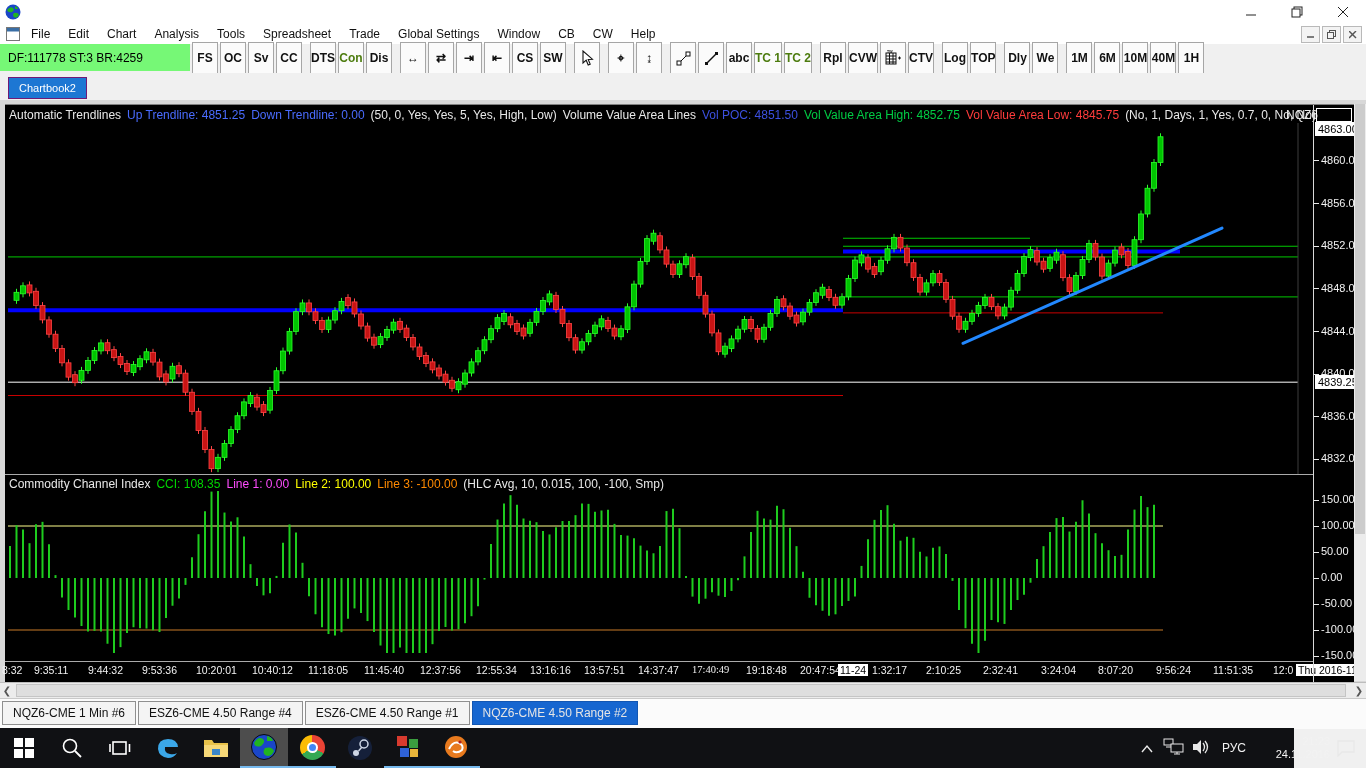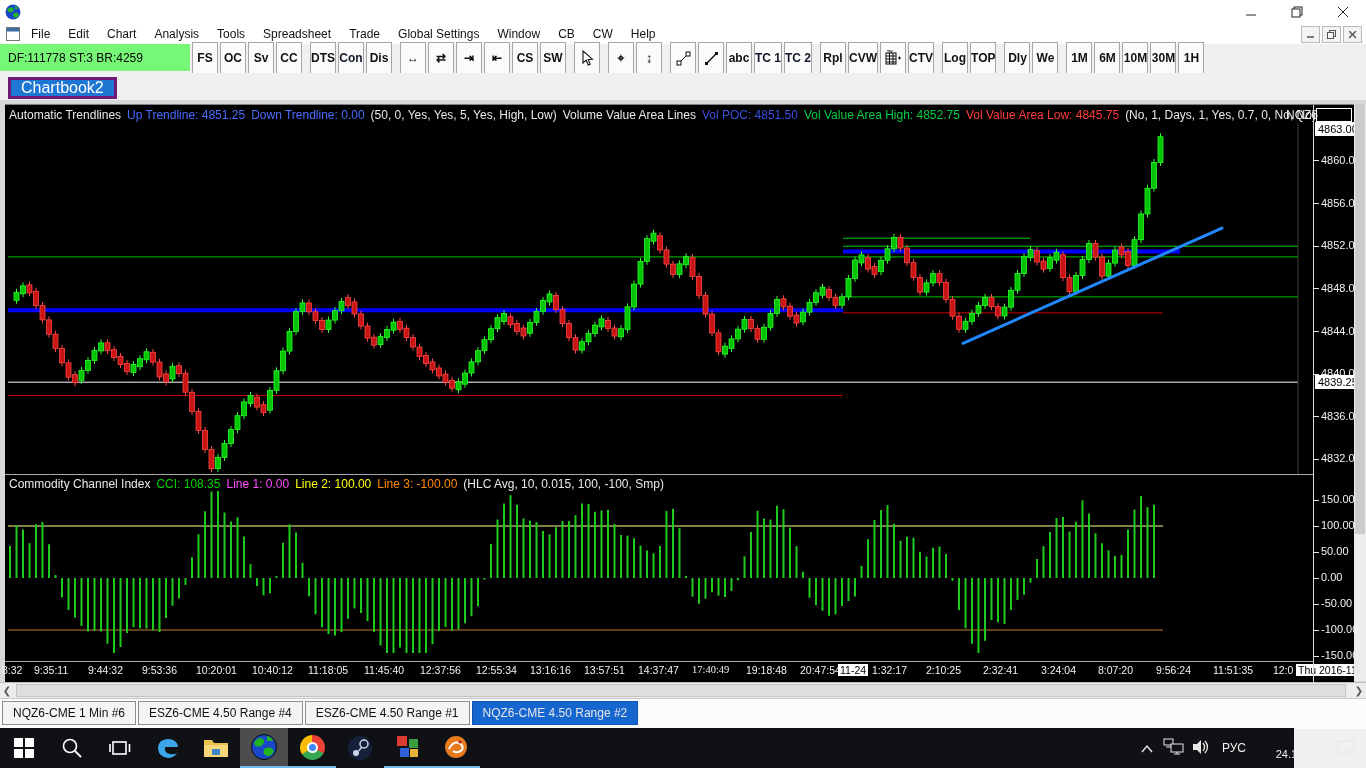--- a/index.html
+++ b/index.html
@@ -17,26 +17,26 @@
   .mdibtn{width:17px;height:15px;background:#f3f3f3;border:1px solid #b9b9b9;margin-left:2px;
     display:flex;align-items:center;justify-content:center;color:#555;font-size:9px;}
   
   #toolbar{left:0;top:44px;width:1366px;height:29px;background:#f0f0f0;border-bottom:1px solid #dcdcdc;}
   #status-box{left:0px;top:0px;width:190px;height:27px;background:#76f876;color:#000;
     font-size:12px;display:flex;align-items:center;padding-left:8px;box-sizing:border-box;}
   #toolbar-buttons{left:192px;top:1px;display:flex;align-items:center;height:26px;}
   .tbtn{min-width:26px;height:32px;background:#fbfbfb;border:1px solid #a6a6a6;margin-right:2px;
     font-size:12px;font-weight:600;color:#111;display:flex;align-items:center;justify-content:center;
     padding:0 0;box-sizing:border-box;}
-  .tbtn.disabled{color:#0f172a;text-align:center;}
+  .tbtn.disabled{color:#4d7c0f;text-align:center;}
   .tbtn.gap{margin-right:8px;}
   
   #cbrow{left:0;top:73px;width:1366px;height:27px;background:#f0f0f0;border-bottom:1px solid #9a9a9a;}
-  #chartbook-tab{left:8px;top:4px;height:22px;background:#1d77d3;color:#fff;font-size:16px;
-    display:flex;align-items:center;padding:0 10px;border:3px solid #701a75;box-sizing:border-box;}
+  #chartbook-tab{left:8px;top:4px;height:22px;background:#1d77d3;color:#fff;font-size:11px;
+    display:flex;align-items:center;padding:0 10px;border:1px solid #701a75;box-sizing:border-box;}
   
   #chart-window{left:0;top:100px;width:1366px;height:598px;background:#d8d8d8;}
   #plot{left:5px;top:4px;width:1349px;height:577px;background:#000;border-top:1px solid #808080;}
   #vscroll{left:1354px;top:4px;width:12px;height:577px;background:#ececec;}
   #vthumb{left:1px;top:0px;width:10px;height:430px;background:#cccccc;}
   #hscroll{left:0px;top:582px;width:1366px;height:16px;background:#ececec;border-top:1px solid #bdbdbd;}
   .scroll-arrow{width:14px;height:15px;color:#555;font-size:10px;display:flex;align-items:center;justify-content:center;}
   #hthumb{left:16px;top:1px;width:1330px;height:13px;background:#dedede;border:1px solid #c5c5c5;box-sizing:border-box;}
   .hdr{font-size:12px;white-space:nowrap;color:#e8e8e8;}
   .hdr span{margin-right:6px;}
@@ -176,21 +176,21 @@
           </svg>
         </div>
         <div class="tbtn gap">CTV</div>
         <div class="tbtn">Log</div>
         <div class="tbtn gap">TOP</div>
         <div class="tbtn">Dly</div>
         <div class="tbtn gap">We</div>
         <div class="tbtn">1M</div>
         <div class="tbtn">6M</div>
         <div class="tbtn">10M</div>
-        <div class="tbtn">30M</div>
+        <div class="tbtn">40M</div>
         <div class="tbtn">1H</div>
       </div>
   </div>
 
   <div class="abs" id="cbrow">
     <div class="abs" id="chartbook-tab">Chartbook2</div>
   </div>
 
   <div class="abs" id="chart-window">
     <div class="abs" id="plot">

